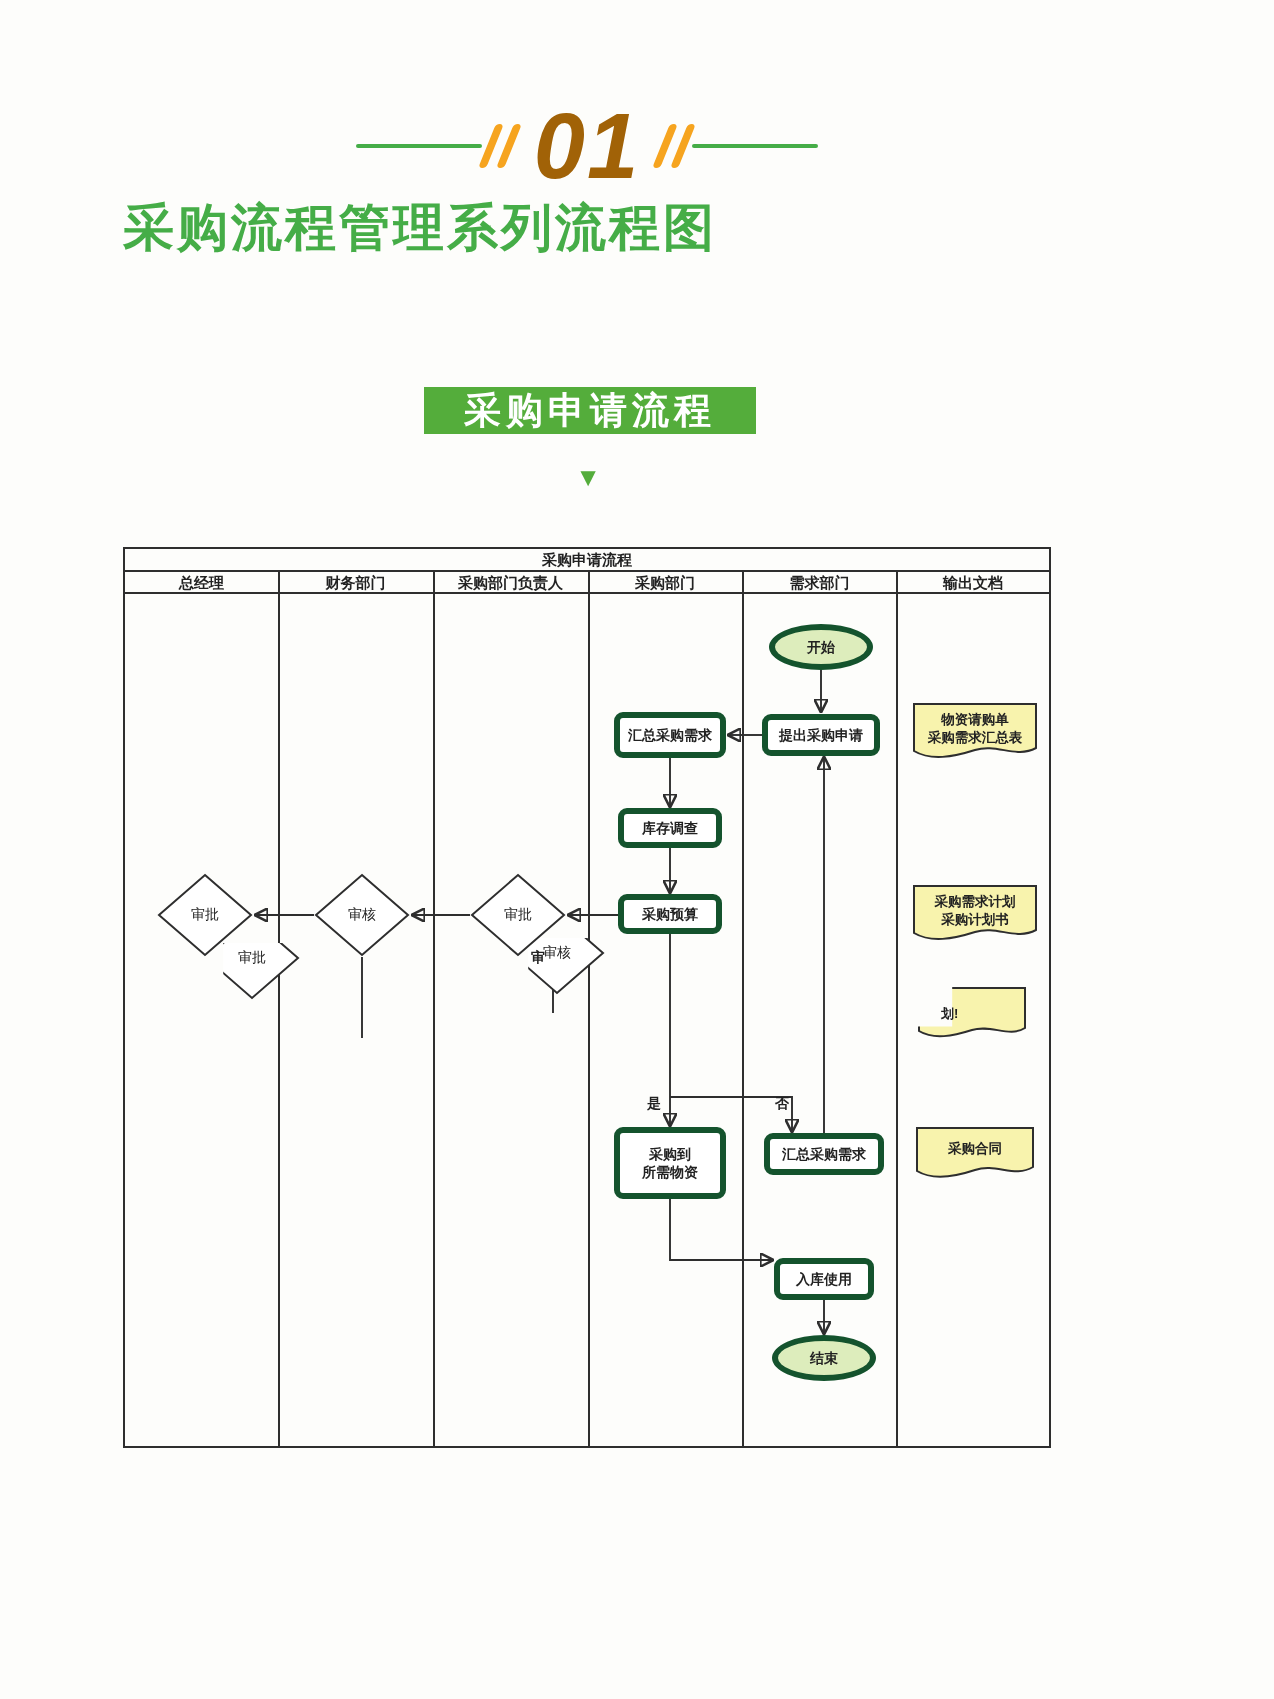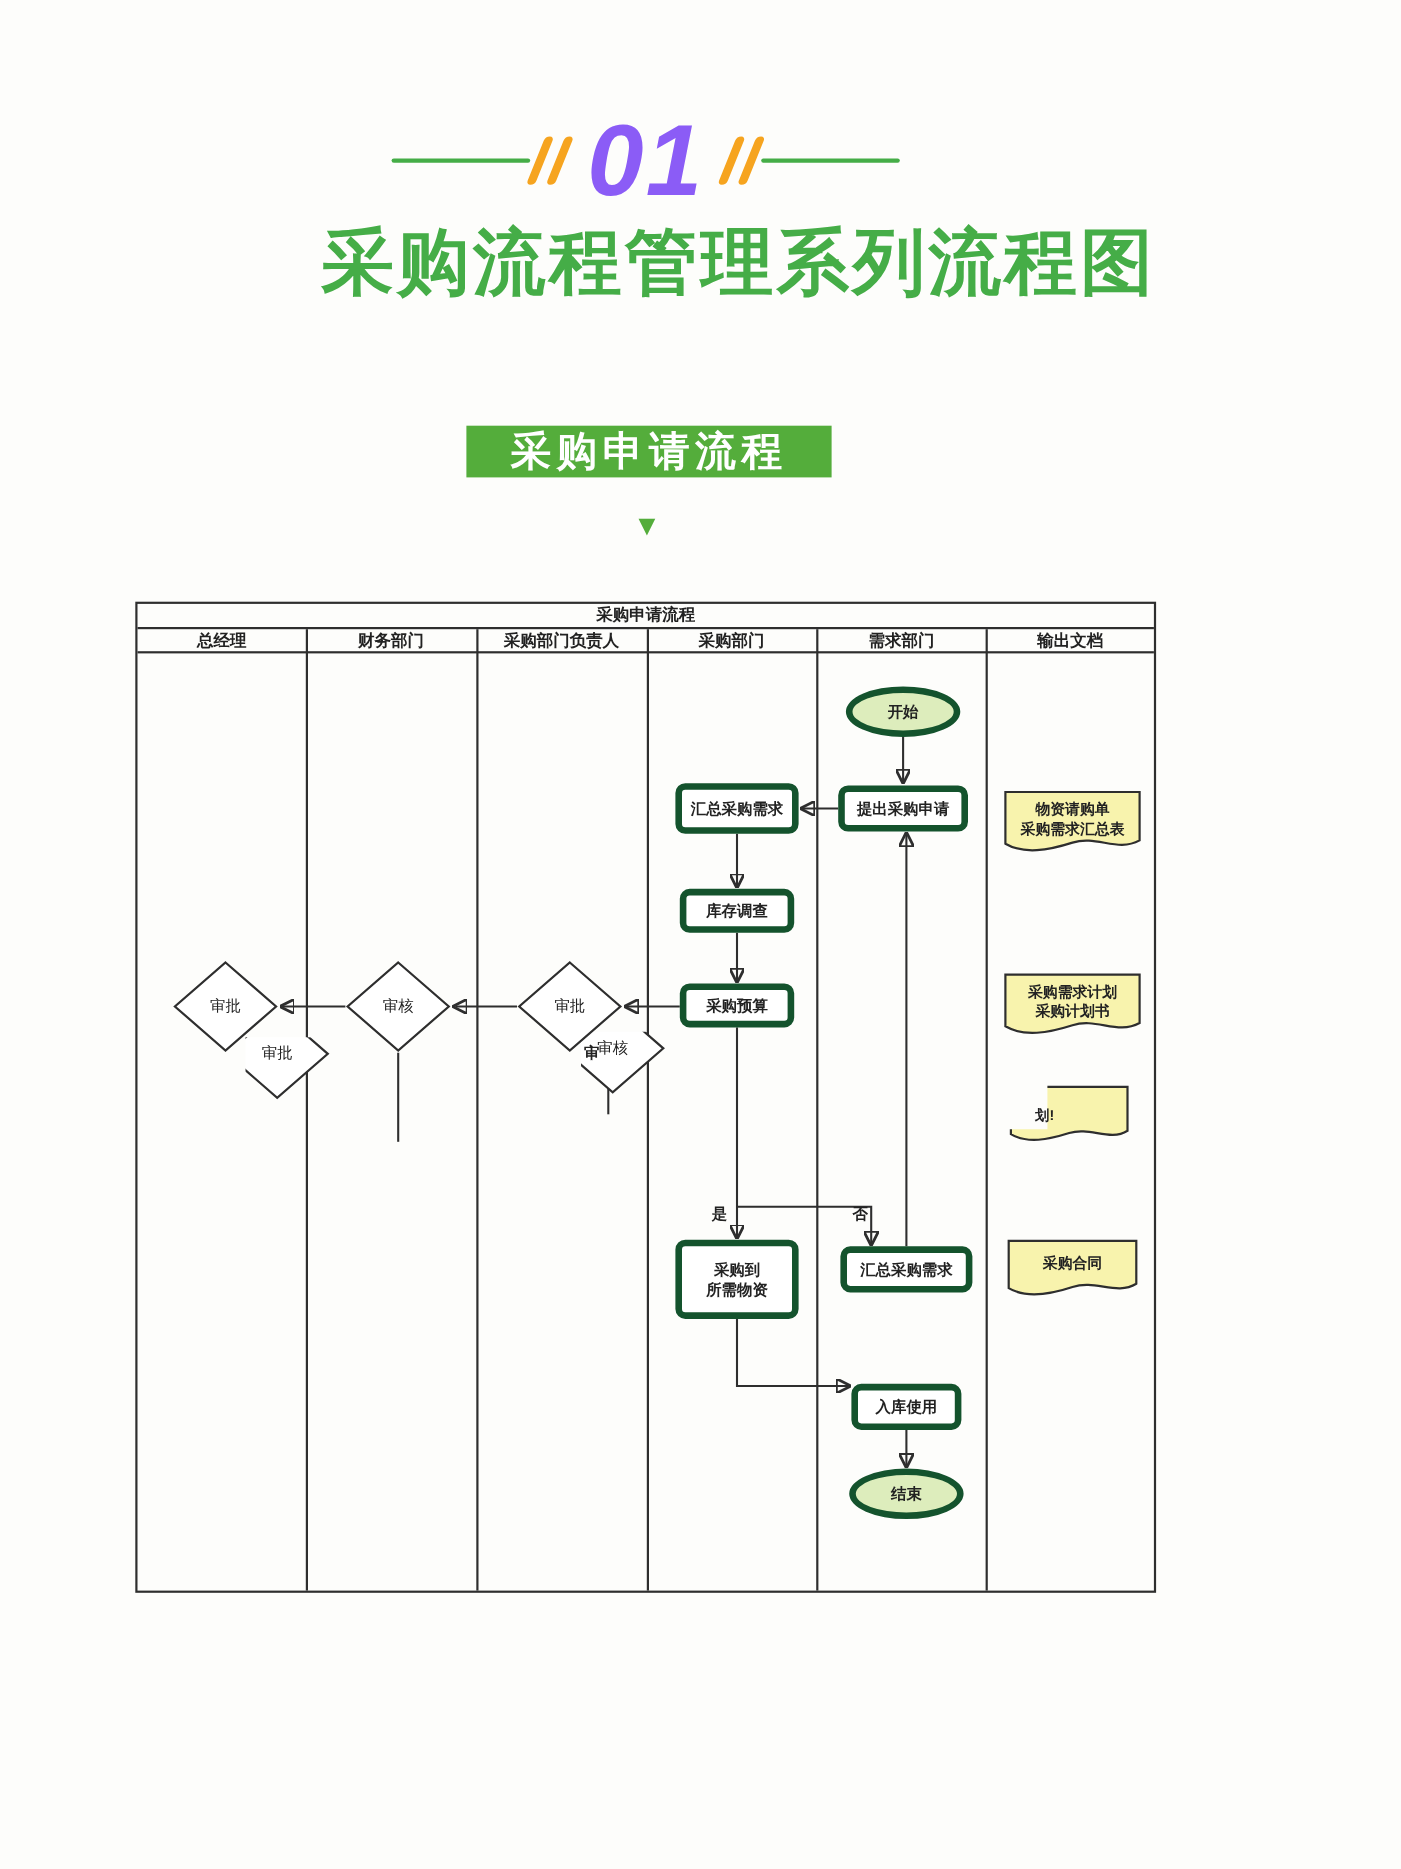--- a/index.html
+++ b/index.html
@@ -9,23 +9,23 @@
     background:#fdfdfb; overflow:hidden;
     font-family:"Liberation Sans","DejaVu Sans",sans-serif; color:#222;
   }
   
   .hero-row { position:absolute; left:123px; top:96px; width:928px; height:100px;
     display:flex; align-items:center; justify-content:center; }
   .hline { width:126px; height:4px; background:#45ad47; border-radius:3px; }
   .slash { width:8px; height:44px; background:#f6a41f; border-radius:4px;
     transform:skewX(-22deg); margin:0 5px; }
   .section-num { font-size:92px; font-weight:bold; font-style:italic;
-    color:#8b5cf6; margin:0 16px; letter-spacing:2px; line-height:1; }
-  .main-title { position:absolute; left:123px; top:194px; width:928px; text-align:right;
-    font-size:66px; font-weight:bold; color:#45ad47; letter-spacing:3px; }
+    color:#a16207; margin:0 16px; letter-spacing:2px; line-height:1; }
+  .main-title { position:absolute; left:123px; top:194px; width:928px; text-align:left;
+    font-size:51px; font-weight:bold; color:#45ad47; letter-spacing:3px; }
   .badge { position:absolute; left:424px; top:387px; width:332px; height:47px;
     background:#54ad3b; color:#fff; font-size:37px; font-weight:bold; letter-spacing:5px;
     display:flex; align-items:center; justify-content:center; }
   .tri { position:absolute; left:560px; top:462px; width:56px; text-align:center;
     font-size:26px; color:#54ad3b; }
   
   .fc { position:absolute; left:123px; top:547px; width:928px; height:901px;
     border:2px solid #2e2e2e; background:#fdfdfb; }
   .fc-title { position:absolute; left:0; top:0; width:100%; height:23px;
     border-bottom:2px solid #2e2e2e; text-align:center;
@@ -182,21 +182,21 @@
     </div>
 
     <div class="node" style="left:649px;top:709px;width:100px;height:42px;">
       <span>入库使用</span>
     </div>
 
     <div class="node terminal" style="left:647px;top:786px;width:104px;height:46px;">
       <span>结束</span>
     </div>
 
-    <div class="doc" style="left:787px;top:169px;width:126px;height:62px;text-decoration:underline;">
+    <div class="doc" style="left:787px;top:153px;width:126px;height:62px;text-decoration:underline;">
       <svg width="126" height="62" viewBox="0 0 126 62">
         <path d="M2 2 H124 V46 C104 57, 85 41, 63 48 C41 55, 19 59, 2 49 Z" fill="#f8f3ad" stroke="#2e2e2e" stroke-width="2"></path>
       </svg>
       <div class="dtext" style="top:9px;">
         <div>物资请购单</div>
         <div>采购需求汇总表</div>
       </div>
     </div>
 
     <div class="doc" style="left:787px;top:335px;width:126px;height:62px;">

